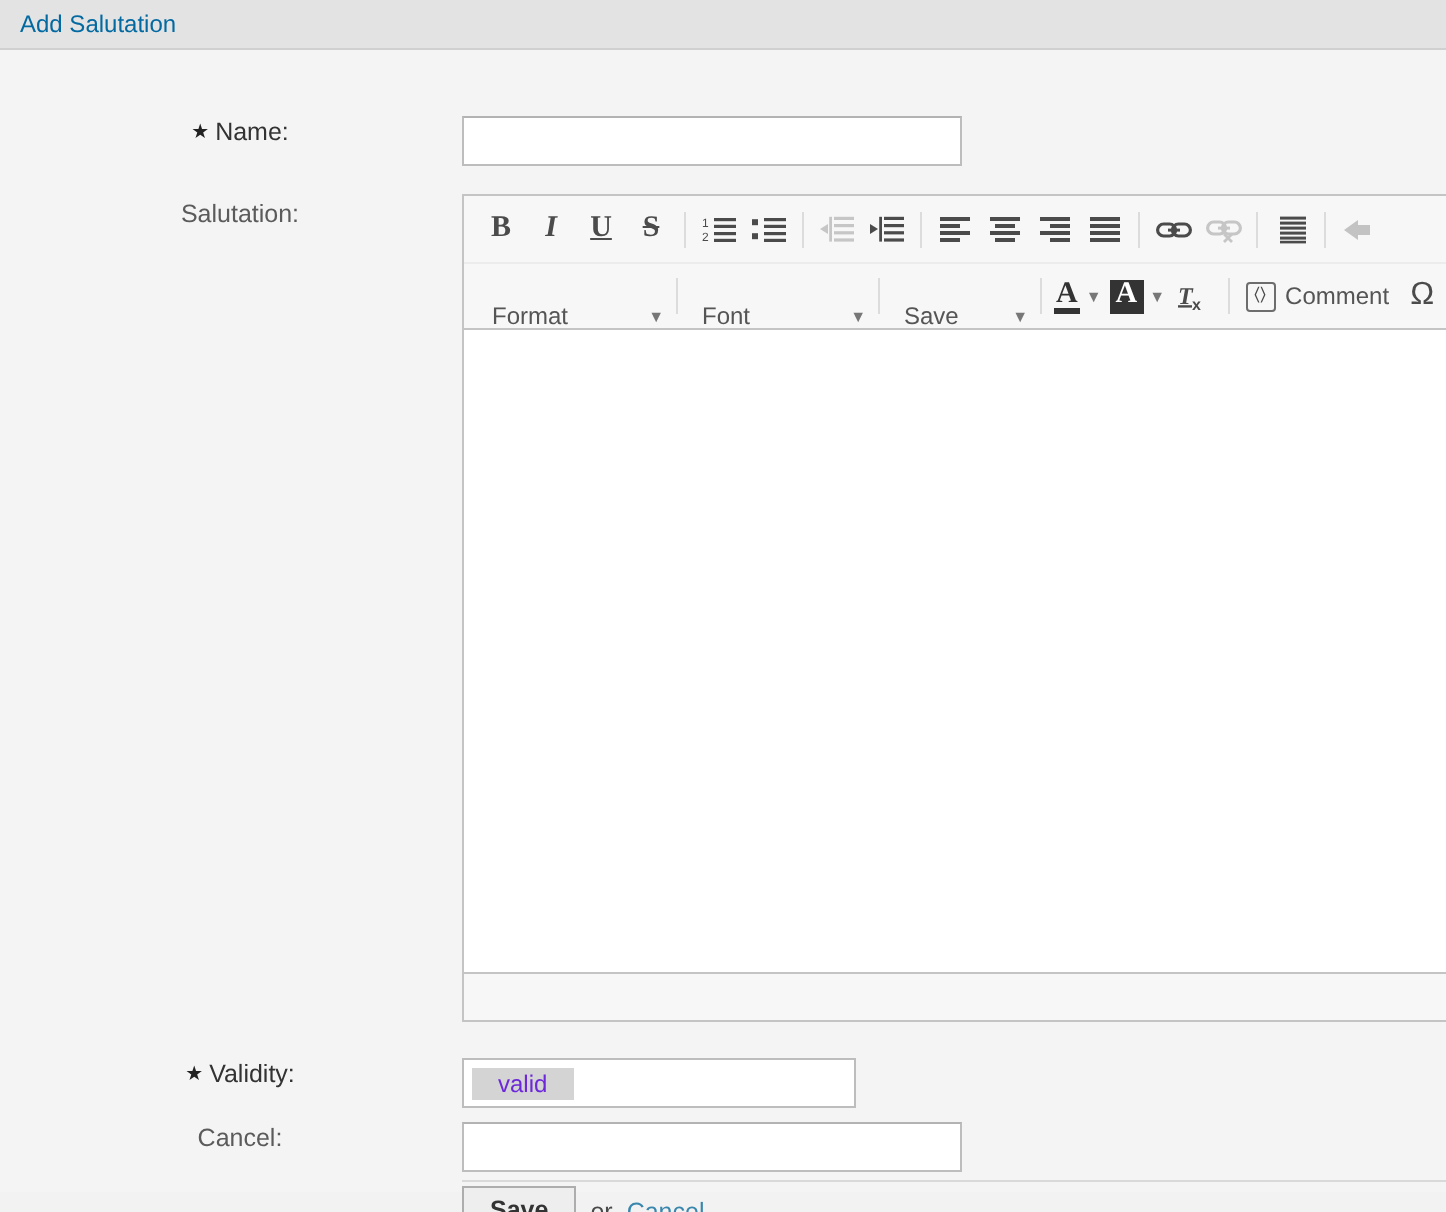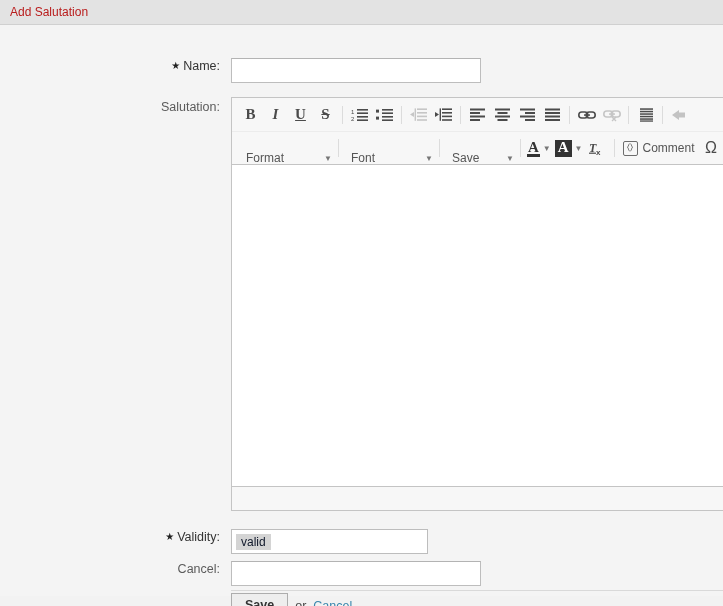--- a/index.html
+++ b/index.html
@@ -15,39 +15,39 @@
   #titlebar {
     height: 25px;
     background: #e3e3e3;
     border-bottom: 1px solid #d0d0d0;
     display: flex;
     align-items: center;
     padding-left: 10px;
   }
   #titlebar .title {
     font-size: 12px;
-    color: #b91c1c;
+    color: #0369a1;
   }
 
   
   #form {
     position: relative;
     background: #f4f4f4;
     height: 571px;
   }
   .row {
     position: absolute;
     left: 0;
     width: 723px;
   }
   .label {
     position: absolute;
     right: 503px;           
     width: 200px;
-    text-align: right;
+    text-align: center;
     font-size: 12.5px;
     color: #5b5b5b;
     white-space: nowrap;
   }
   .label.req { color: #333; }
   .star {
     color: #222;
     font-size: 10px;
     margin-right: 3px;
     position: relative;
@@ -193,23 +193,23 @@
     width: 197px;
     height: 25px;
     background: #fff;
     border: 1px solid #bdbdbd;
     display: flex;
     align-items: center;
     padding-left: 4px;
   }
   .selectbox .chip {
     background: #d4d4d4;
-    color: #0f172a;
+    color: #6d28d9;
     font-size: 12px;
-    padding: 1px 5px;
+    padding: 1px 13px;
   }
 
   
   #btnsep {
     position: absolute;
     left: 231px;
     top: 565px;
     width: 492px;
     height: 1px;
     background: #d9d9d9;

